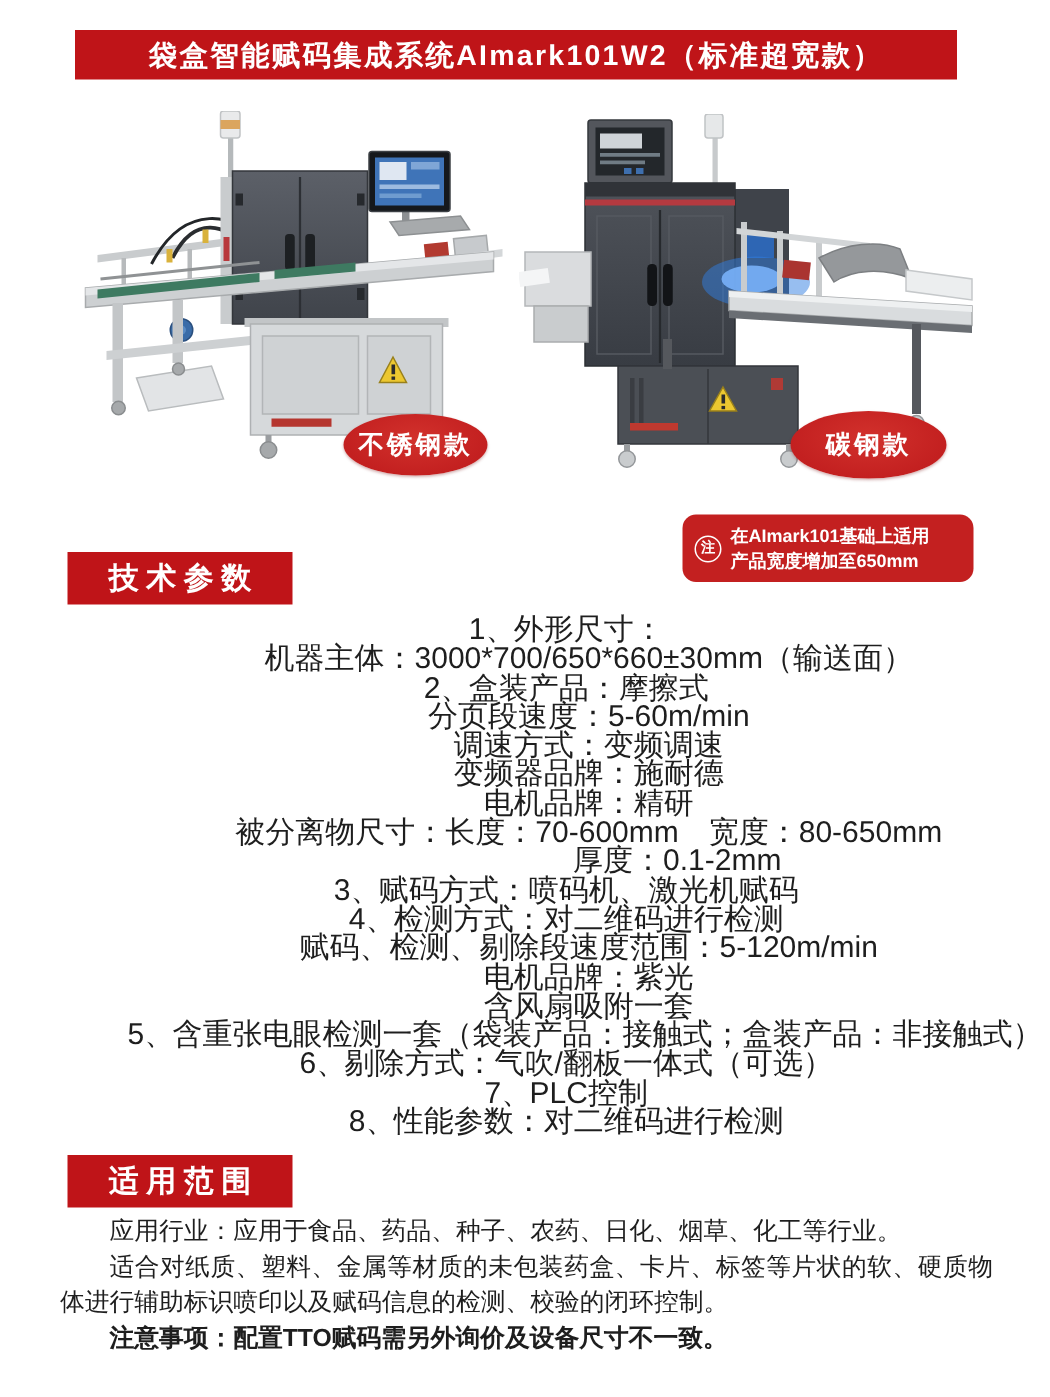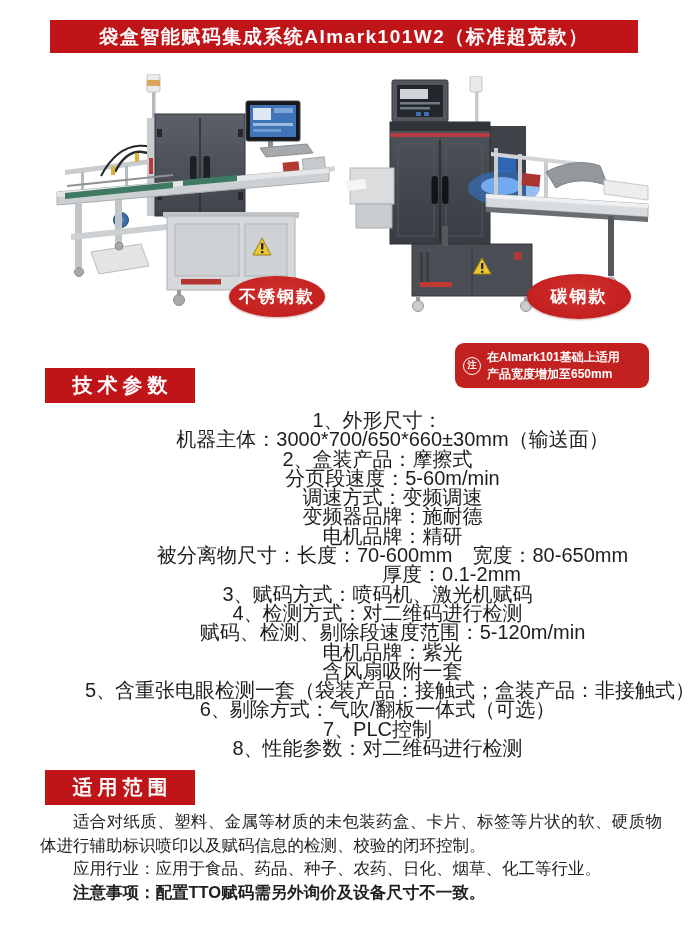--- a/index.html
+++ b/index.html
@@ -275,18 +275,18 @@
     <div class="tp-line l0"><span class="tp-num">6、</span><span>剔除方式：气吹/翻板一体式（可选）</span></div>
     <div class="tp-line l0"><span class="tp-num">7、</span><span>PLC控制</span></div>
     <div class="tp-line l0"><span class="tp-num">8、</span><span>性能参数：对二维码进行检测</span></div>
   </div>
 
   <div class="sec-head scope">
     <span>适用范围</span>
   </div>
 
   <div class="scope-text">
+    <p>应用行业：应用于食品、药品、种子、农药、日化、烟草、化工等行业。</p>
     <p>适合对纸质、塑料、金属等材质的未包装药盒、卡片、标签等片状的软、硬质物体进行辅助标识喷印以及赋码信息的检测、校验的闭环控制。</p>
-    <p>应用行业：应用于食品、药品、种子、农药、日化、烟草、化工等行业。</p>
     <p class="bold">注意事项：配置TTO赋码需另外询价及设备尺寸不一致。</p>
   </div>
 
 </div>
 
 </body></html>

